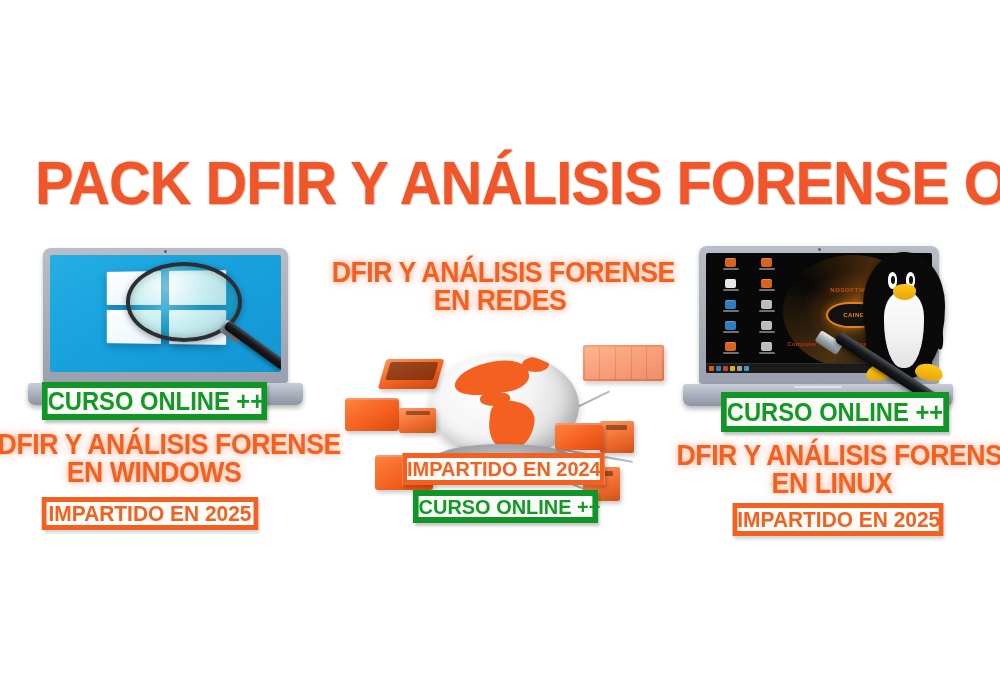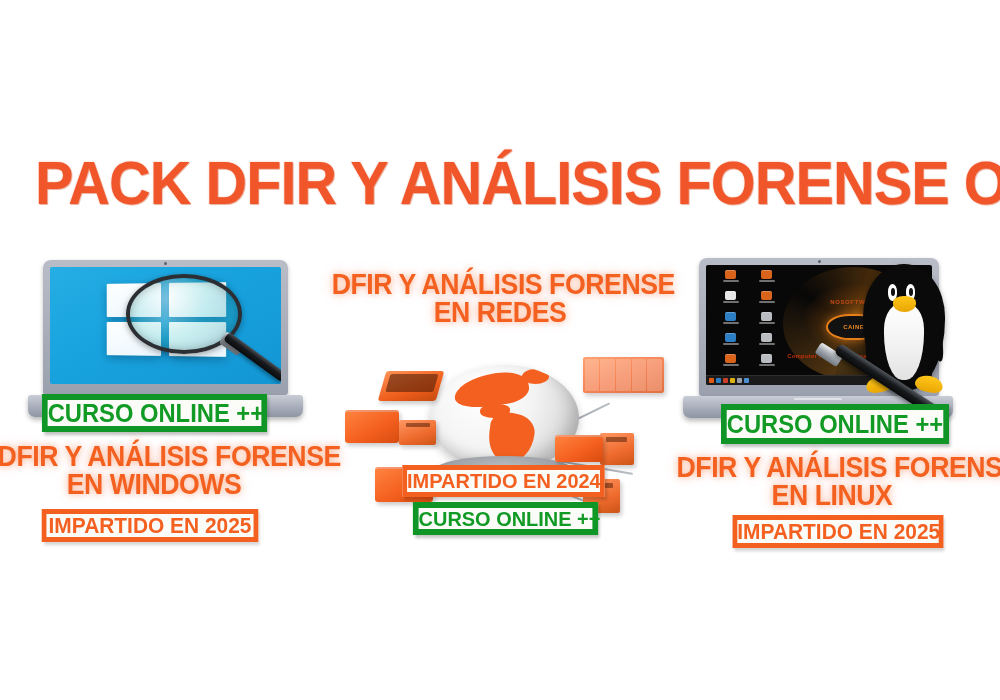--- a/index.html
+++ b/index.html
@@ -23,21 +23,21 @@
     line-height:66px;
     letter-spacing:-1px;
     color:#F0562A;
     transform:scaleX(0.93);
     transform-origin:50% 50%;
     white-space:nowrap;
     text-shadow:0 0 2px rgba(240,86,42,.45), 1px 1px 0 rgba(190,60,20,.30);
   }
 
   
-  .panel{position:absolute;top:12px;height:511px;}
+  .panel{position:absolute;top:0;height:511px;}
   .panel-left{left:0;width:340px;}
   .panel-center{left:325px;width:350px;}
   .panel-right{left:665px;width:335px;}
 
   
   .course-name{
     position:absolute;
     font-weight:bold;
     color:#F4601F;
     text-align:center;

